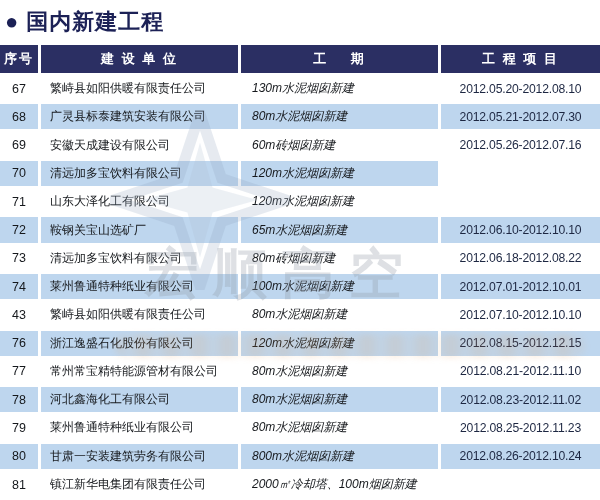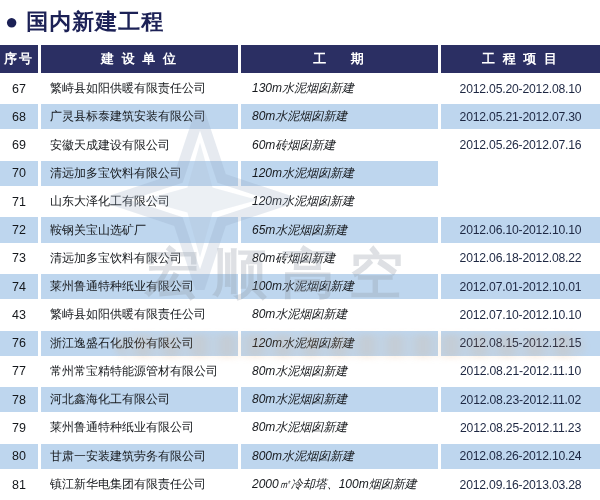--- a/index.html
+++ b/index.html
@@ -214,21 +214,20 @@
         <div class="tr alt">
           <div class="td c-no">80</div>
           <div class="td c-company">甘肃一安装建筑劳务有限公司</div>
           <div class="td c-project">800m水泥烟囱新建</div>
           <div class="td c-period">2012.08.26-2012.10.24</div>
         </div>
         <div class="tr">
           <div class="td c-no">81</div>
           <div class="td c-company">镇江新华电集团有限责任公司</div>
           <div class="td c-project">2000㎡冷却塔、100m烟囱新建</div>
-          <div class="td c-period">2012.09.16-2013.03.28</div>
         </div>
       </div>
   </div>
 
   <div class="watermark">
     <svg class="wm-logo" width="180" height="180" viewBox="0 0 100 100">
       <polygon points="50,2 62,38 98,50 62,62 50,98 38,62 2,50 38,38" fill="none" stroke="#8fa3bd" stroke-width="6"></polygon>
       <polygon points="50,18 57,43 82,50 57,57 50,82 43,57 18,50 43,43" fill="#aebdd2"></polygon>
     </svg>
     <div class="wm-brand">宏顺高空</div>

